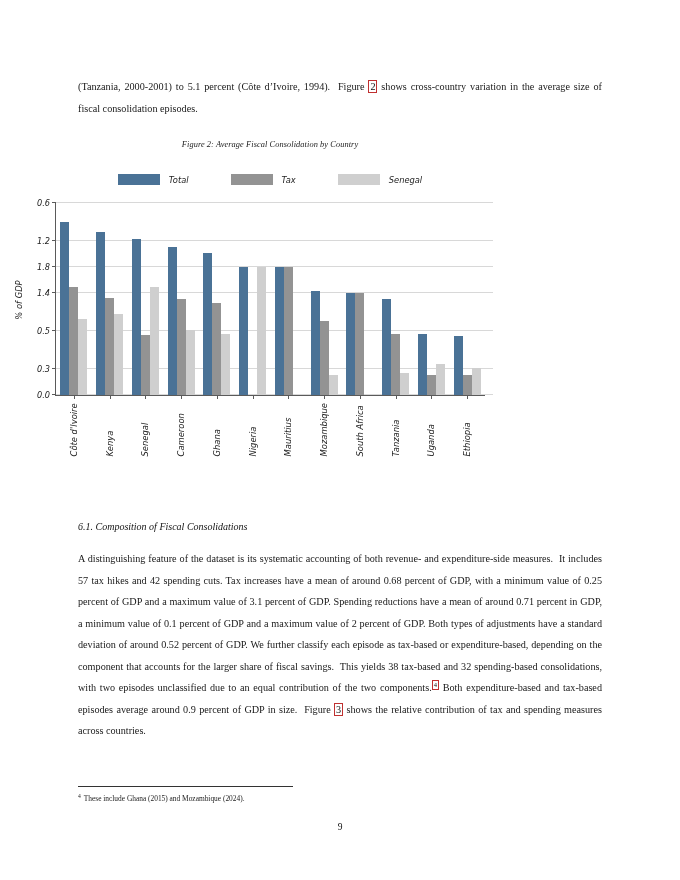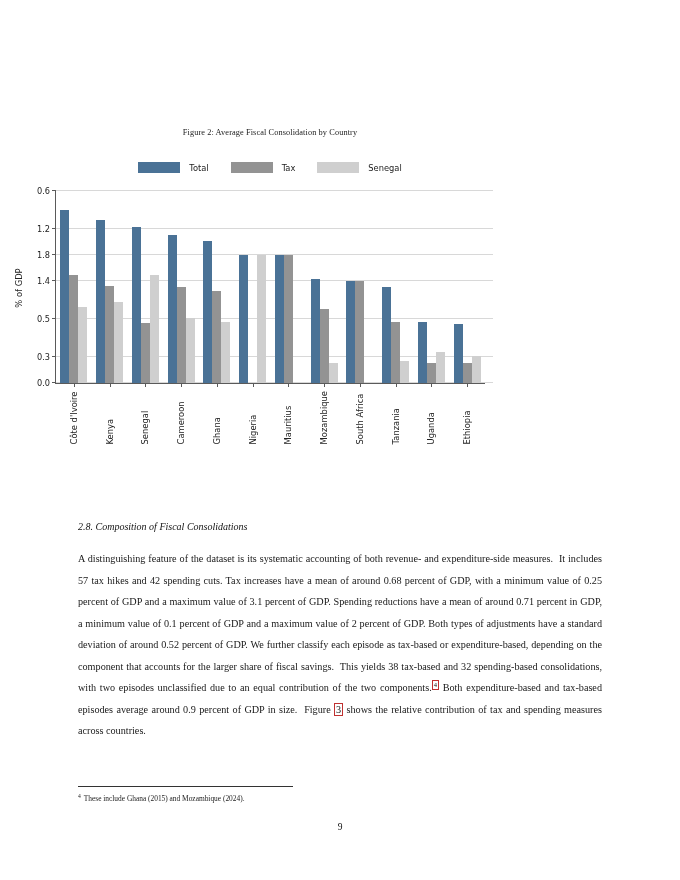--- a/index.html
+++ b/index.html
@@ -69,33 +69,33 @@
   .page-number {
     position:absolute;
     left:0; top:822px;
     width:680px;
     text-align:center;
     font-size:9.5px;
     color:#111;
   }
 
   
-  .figure { position:absolute; left:0; top:128px; width:540px; }
+  .figure { position:absolute; left:0; top:140px; width:540px;font-style:italic; }
   .fig-caption {
     text-align:center;
     font-size:8.3px;
     color:#1a1a1a;
     letter-spacing:0.1px;
   }
 
   .legend {
     display:flex;
     justify-content:center;
     align-items:center;
-    gap:22px;
+    gap:42px;
     margin-top:25px;
     font-family:"DejaVu Sans", sans-serif;
     font-size:8.3px;
     color:#222;
   }
   .legend-item { display:flex; align-items:center; gap:9px; }
   .legend-swatch { width:42px; height:11px; display:block; }
   .legend-label { white-space:nowrap; }
 
   
@@ -187,20 +187,21 @@
     font-size:8.4px;
     color:#222;
     white-space:nowrap;
   }
 </style>
 </head>
 <body>
 
 <div class="page">
 
+  <div class="para para-top">(Tanzania, 2000-2001) to 5.1 percent (Côte d’Ivoire, 1994).&nbsp; Figure <span class="refbox">2</span> shows cross-country variation in the average size of fiscal consolidation episodes.</div>
 
   <div class="figure">
 
     <div class="fig-caption">Figure 2:  Average Fiscal Consolidation by Country</div>
 
     <div class="legend">
       <div class="legend-item">
         <span class="legend-swatch" style="background: rgb(74, 114, 150);"></span>
         <span class="legend-label">Total</span>
       </div>
@@ -357,21 +358,21 @@
               <span class="xlabel">Uganda</span>
             </div>
             <div class="xlabel-cell">
               <span class="xlabel">Ethiopia</span>
             </div>
           </div>
       </div>
     </div>
   </div>
 
-  <div class="section-head">2.8.  Composition of Fiscal Consolidations</div>
+  <div class="section-head">6.1.  Composition of Fiscal Consolidations</div>
 
   <div class="para para-main">A distinguishing feature of the dataset is its systematic accounting of both revenue- and expenditure-side measures.&nbsp; It includes 57 tax hikes and 42 spending cuts. Tax increases have a mean of around 0.68 percent of GDP, with a minimum value of 0.25 percent of GDP and a maximum value of 3.1 percent of GDP. Spending reductions have a mean of around 0.71 percent in GDP, a minimum value of 0.1 percent of GDP and a maximum value of 2 percent of GDP. Both types of adjustments have a standard deviation of around 0.52 percent of GDP. We further classify each episode as tax-based or expenditure-based, depending on the component that accounts for the larger share of fiscal savings.&nbsp; This yields 38 tax-based and 32 spending-based consolidations, with two episodes unclassified due to an equal contribution of the two components.<span class="supbox">4</span> Both expenditure-based and tax-based episodes average around 0.9 percent of GDP in size.&nbsp; Figure <span class="refbox">3</span> shows the relative contribution of tax and spending measures across countries.</div>
 
   <div class="footnote-rule"></div>
   <div class="footnote">
     <sup>4</sup><span>These include Ghana (2015) and Mozambique (2024).</span>
   </div>
 
   <div class="page-number">9</div>
 </div>

